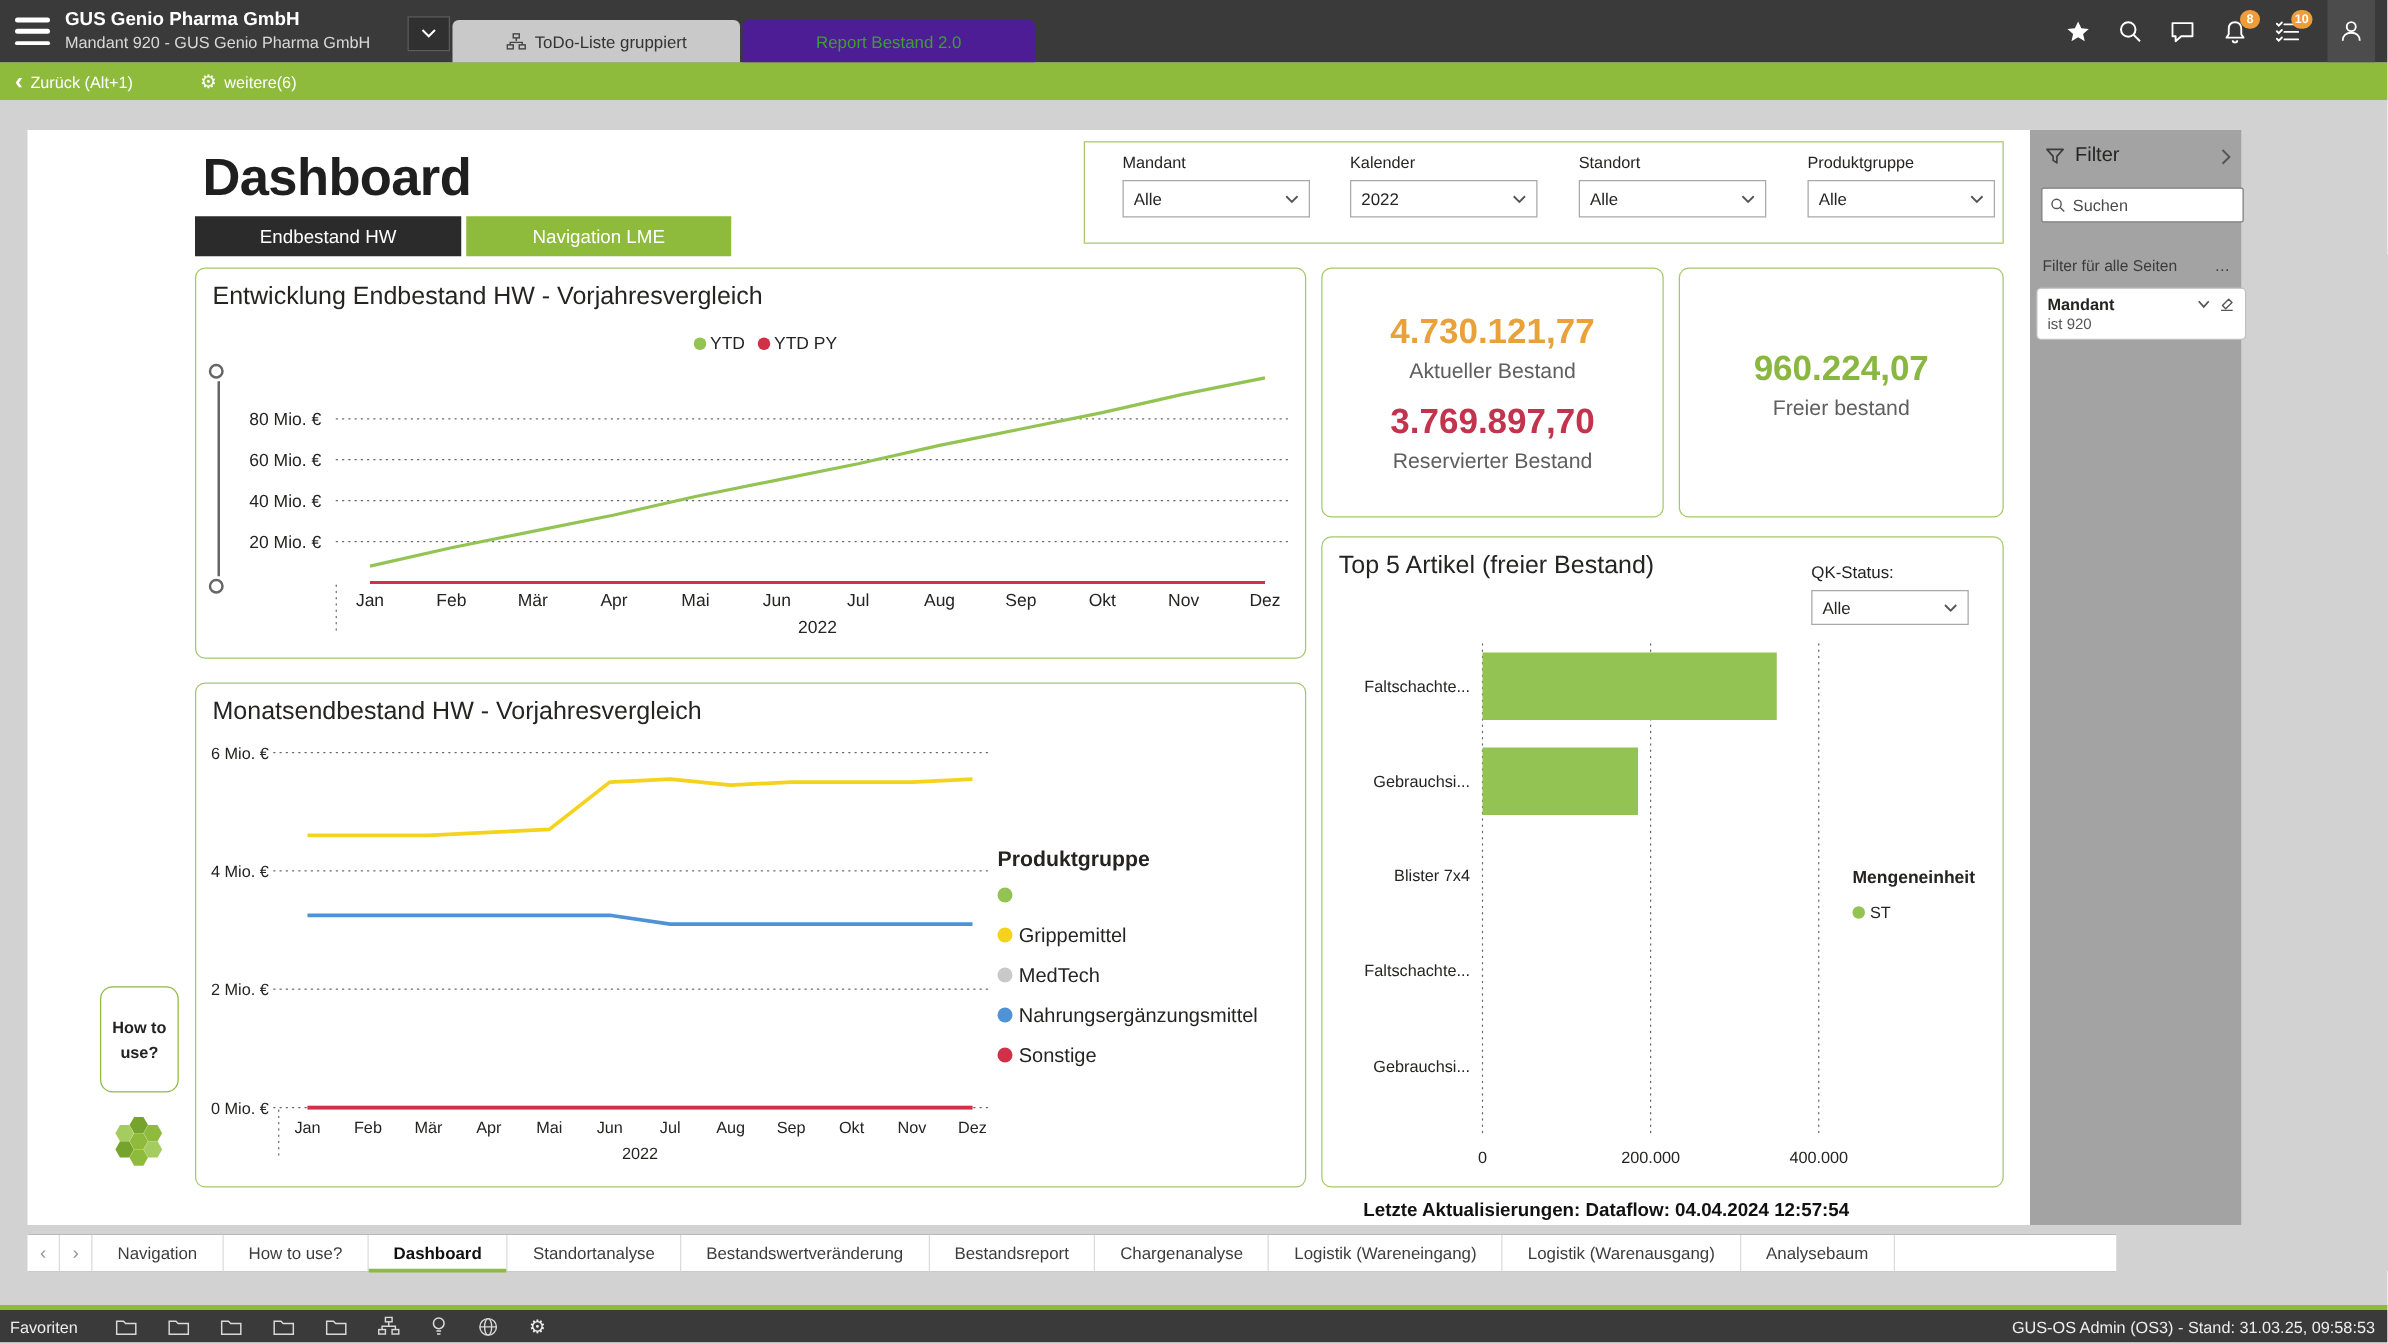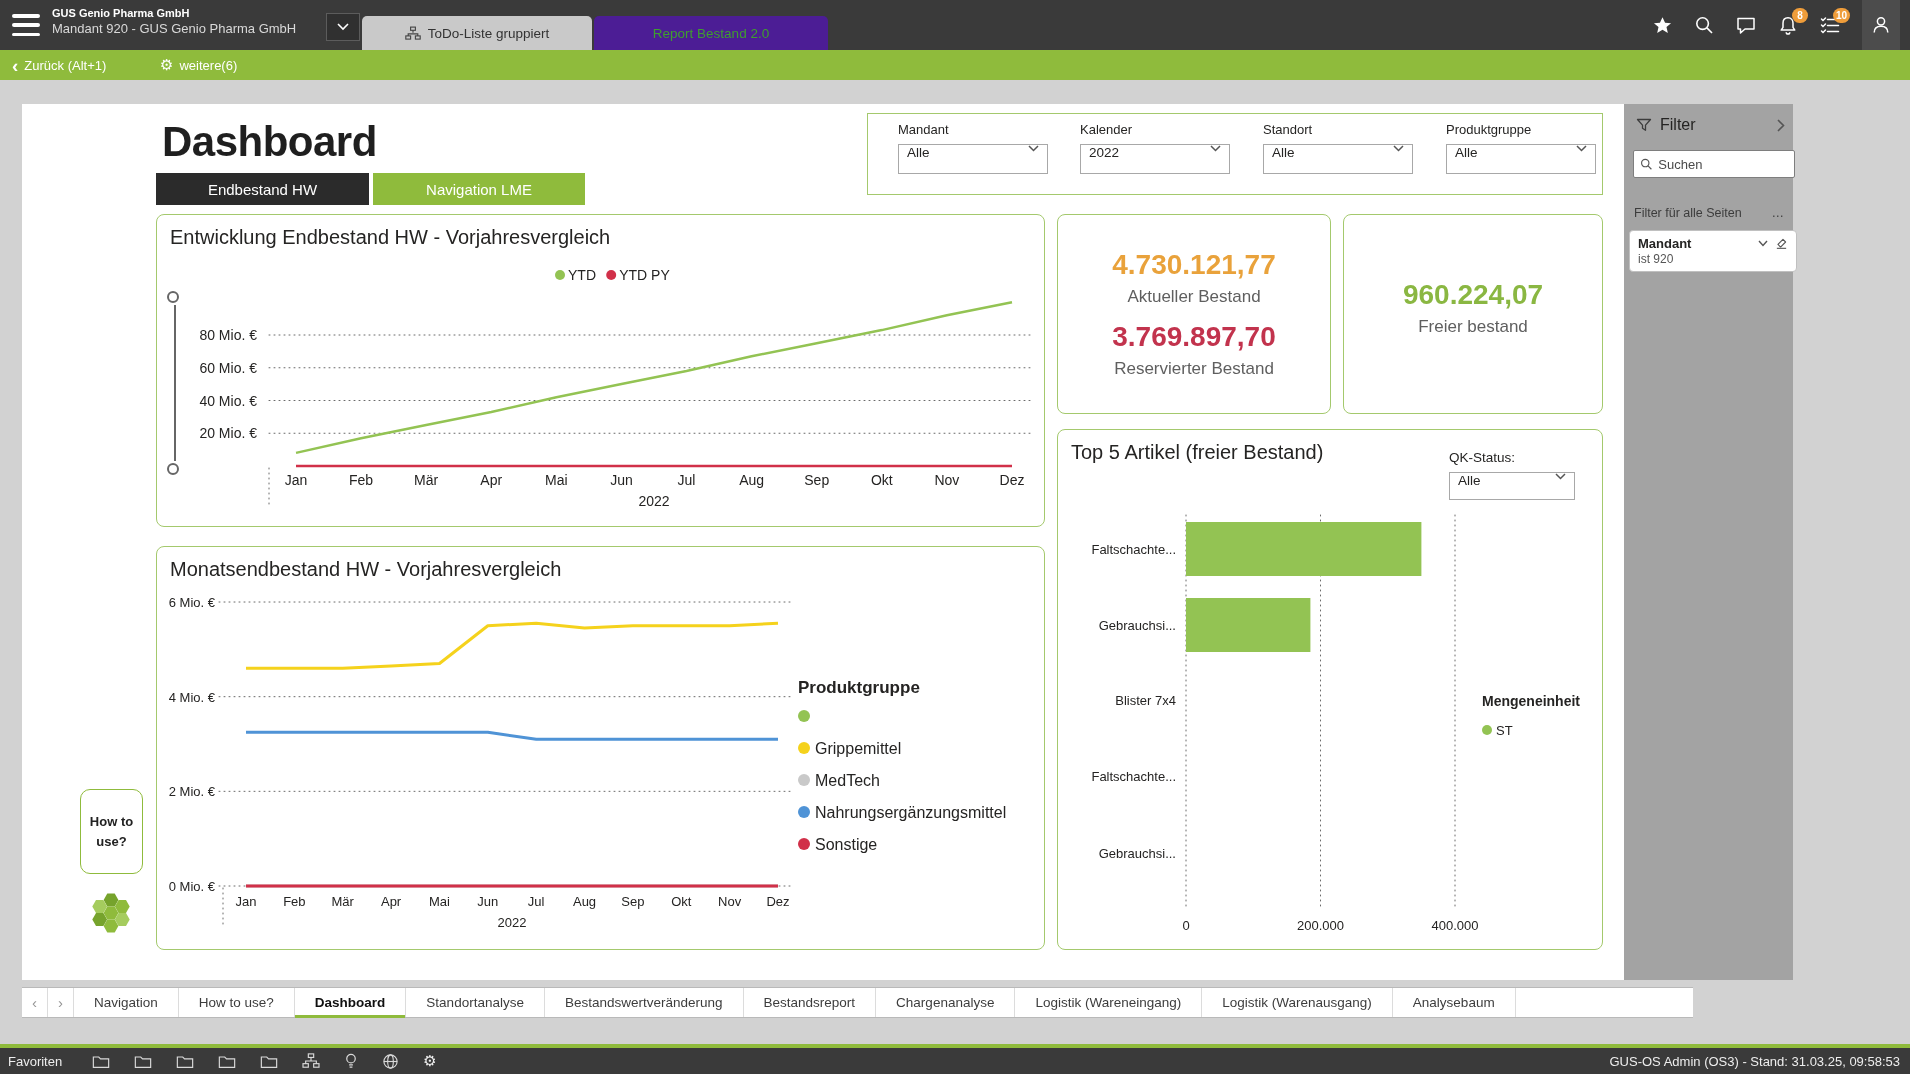--- a/index.html
+++ b/index.html
@@ -4,21 +4,21 @@
 <style>
 *{margin:0;padding:0;box-sizing:border-box}
 html,body{width:1910px;height:1074px;overflow:hidden}
 body{font-family:"Liberation Sans","DejaVu Sans",sans-serif;background:#d2d2d2;position:relative;color:#252423}
 svg{display:block}
 
 .topbar{position:absolute;left:0;top:0;right:0;height:50px;background:var(--topbar,#3a3a3a)}
 .hamburger{position:absolute;left:12px;top:14px;width:30px;height:22px;display:flex;flex-direction:column;justify-content:space-between;cursor:pointer}
 .hamburger span{display:block;width:28px;height:3.5px;background:#fff;border-radius:2px}
 .brand{position:absolute;left:52px;top:7px;color:#fff;white-space:nowrap}
-.brand1{font-size:11px;font-weight:bold}
+.brand1{font-size:15px;font-weight:bold}
 .brand2{font-size:13px;color:#d9d9d9;margin-top:2px}
 .tab-dd{position:absolute;left:326px;top:13px;width:34px;height:28px;background:#303030;border:1px solid #5c5c5c;display:flex;align-items:center;justify-content:center;cursor:pointer}
 .toptab{position:absolute;bottom:0;height:34px;display:flex;align-items:center;justify-content:center;gap:7px;font-size:13.5px;border-radius:5px 5px 0 0;padding:0 10px;cursor:pointer;white-space:nowrap}
 .toptab.gray{left:362px;width:230px;background:#c9c9c9;color:#333}
 .toptab.active{left:594px;width:234px;background:#4c1d95;color:var(--tabtext,#3f9e2f)}
 .top-icons{position:absolute;right:0;top:0;height:50px;display:flex;align-items:center;gap:22px;padding-right:10px}
 .ticon{position:relative;display:flex;cursor:pointer}
 .badge{position:absolute;top:-8px;right:-10px;min-width:16px;height:15px;border-radius:8px;background:var(--badge,#ef9d3a);color:#fff;font-size:10px;font-weight:bold;display:flex;align-items:center;justify-content:center;padding:0 3px}
 .user-chip{width:38px;height:50px;background:#4c4c4c;display:flex;align-items:center;justify-content:center;cursor:pointer}
 
@@ -29,21 +29,21 @@
 .gb-gear,.sb-gear{font-size:15px;font-family:"DejaVu Sans",sans-serif;line-height:1}
 
 .dashboard{position:absolute;left:22px;top:104px;width:1616px;height:876px;background:#fff}
 .dashboard h1{position:absolute;left:140px;top:14px;font-size:42px;font-weight:600;color:#1f1f1f;letter-spacing:-.5px}
 .vt{position:absolute;top:69px;height:32px;border:none;color:#fff;font-size:15px;font-family:inherit;cursor:pointer}
 #vt-hw{left:134px;width:213px;background:#2b2b2b}
 #vt-lme{left:351px;width:212px;background:var(--accent,#8fbb3c)}
 .topfilters{position:absolute;left:845px;top:9px;width:736px;height:82px;border:1px solid var(--pborder,#a4c96d)}
 .tf{position:absolute;top:8px;width:150px}
 .tfl{font-size:13px;margin-bottom:7px}
-.tfs{height:30px;border:1px solid #a8a8a8;background:#fff;display:flex;justify-content:space-between;padding:0 8px;font-size:13.5px;cursor:pointer}
+.tfs{height:30px;border:1px solid #a8a8a8;background:#fff;display:flex;align-items:center;justify-content:space-between;padding:0 8px;font-size:13.5px;cursor:pointer}
 .panel{position:absolute;background:#fff;border:1.5px solid var(--pborder,#a4c96d);border-radius:8px}
 #p0{left:134px;top:110px;width:889px;height:313px}
 #p-kpi1{left:1035px;top:110px;width:274px;height:200px;display:flex;flex-direction:column;align-items:center;justify-content:center}
 #p-kpi2{left:1321px;top:110px;width:260px;height:200px;display:flex;flex-direction:column;align-items:center;justify-content:center}
 #p2{left:1035px;top:325px;width:546px;height:521px}
 #p1{left:134px;top:442px;width:889px;height:404px}
 .panel h2{position:absolute;top:11px;left:13px;font-size:20px;font-weight:400;color:#252423;white-space:nowrap}
 .kv{font-size:28px;font-weight:bold}
 .kv.orange{color:var(--vorange,#e9a23b)}
 .kv.red{color:var(--vred,#c2334d)}
@@ -339,20 +339,21 @@
         <text x="658" y="206.5" class="litem" text-anchor="start">Grippemittel</text>
         <circle cx="647" cy="233" r="6" fill="#c9c9c9"></circle>
         <text x="658" y="238.5" class="litem" text-anchor="start">MedTech</text>
         <circle cx="647" cy="265" r="6" fill="#4f93d6"></circle>
         <text x="658" y="270.5" class="litem" text-anchor="start">Nahrungsergänzungsmittel</text>
         <circle cx="647" cy="297" r="6" fill="#d13049"></circle>
         <text x="658" y="302.5" class="litem" text-anchor="start">Sonstige</text>
       </svg>
   </section>
 
+  <div class="last-update">Letzte Aktualisierungen: Dataflow: 04.04.2024 12:57:54</div>
 
   <button class="howto">How to use?</button>
 
   <svg class="logo" width="46" height="44" viewBox="0 0 46 44">
     <g>
       <polygon points="19.3,1.5 26.7,1.5 30.4,8 26.7,14.5 19.3,14.5 15.6,8" fill="#76a32c"></polygon>
       <polygon points="30.6,8 38,8 41.7,14.5 38,21 30.6,21 26.9,14.5" fill="#8fbb3c"></polygon>
       <polygon points="30.6,21 38,21 41.7,27.5 38,34 30.6,34 26.9,27.5" fill="#a5cc5e"></polygon>
       <polygon points="19.3,27.5 26.7,27.5 30.4,34 26.7,40.5 19.3,40.5 15.6,34" fill="#8fbb3c"></polygon>
       <polygon points="8,21 15.4,21 19.1,27.5 15.4,34 8,34 4.3,27.5" fill="#76a32c"></polygon>

